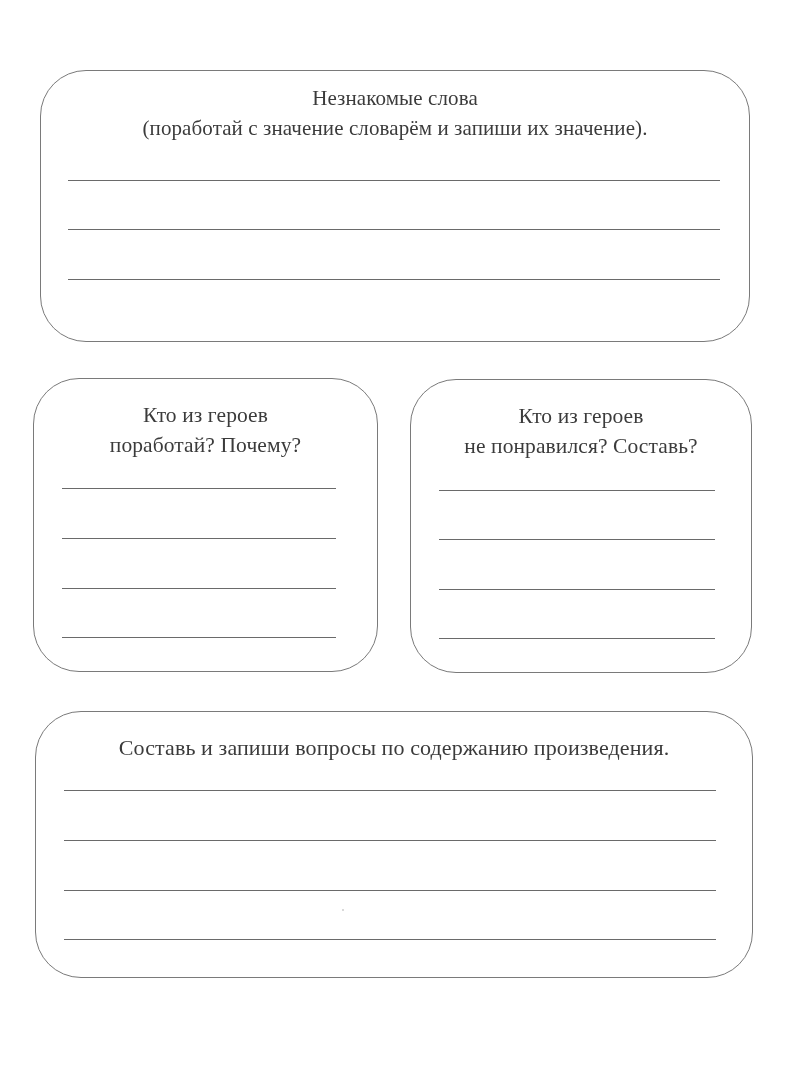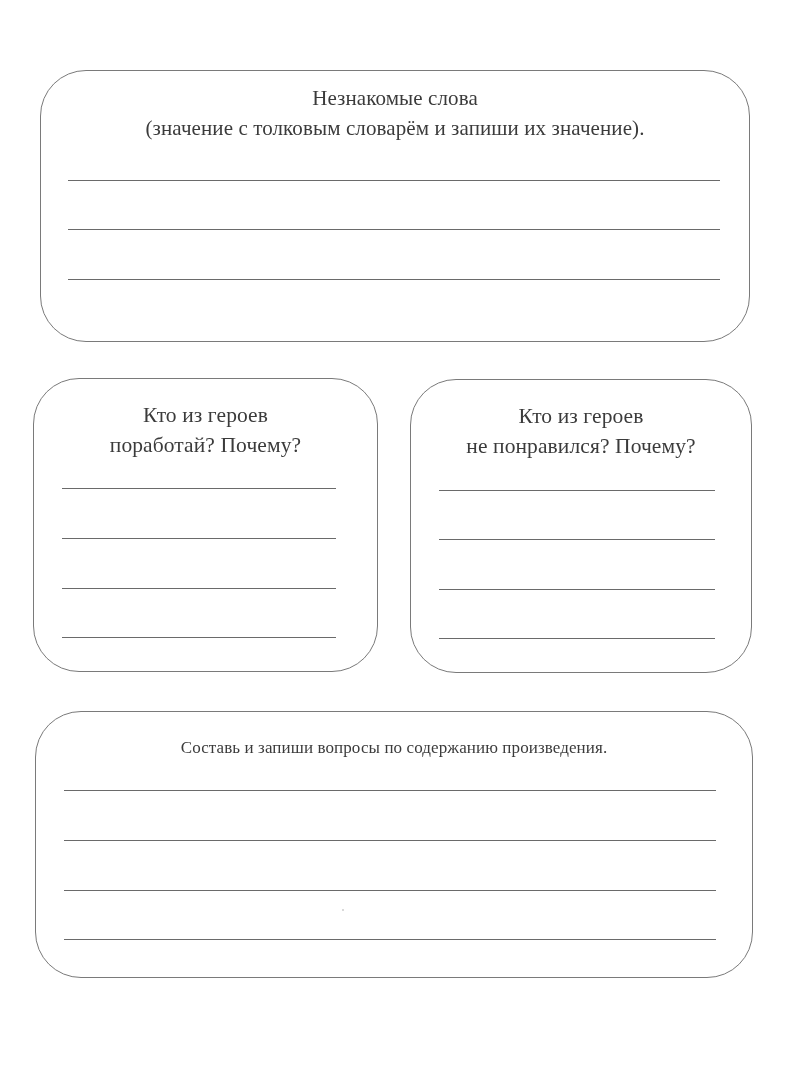--- a/index.html
+++ b/index.html
@@ -28,50 +28,50 @@
       border-top: 1.3px solid #6a6a6a;
     }
     .speck { position:absolute; width:2px; height:2px; background:#ccc; border-radius:1px; }
   </style>
 </head>
 <body>
 
 <div class="box" style="left:40px; top:70px; width:710px; height:272px;">
   <div class="title" style="top:12px;">
     <div>Незнакомые слова</div>
-    <div>(значение с толковым словарём и запиши их значение).</div>
+    <div>(поработай с значение словарём и запиши их значение).</div>
   </div>
   <div class="line" style="left:27px; width:652px; top:109px;"></div>
   <div class="line" style="left:27px; width:652px; top:158px;"></div>
   <div class="line" style="left:27px; width:652px; top:208px;"></div>
 </div>
 
 <div class="box" style="left:33px; top:378px; width:345px; height:294px;">
   <div class="title" style="top:21px; font-size:21.5px;">
     <div>Кто из героев</div>
     <div>поработай? Почему?</div>
   </div>
   <div class="line" style="left:28px; width:274px; top:109px;"></div>
   <div class="line" style="left:28px; width:274px; top:159px;"></div>
   <div class="line" style="left:28px; width:274px; top:209px;"></div>
   <div class="line" style="left:28px; width:274px; top:258px;"></div>
 </div>
 
 <div class="box" style="left:410px; top:379px; width:342px; height:294px;">
   <div class="title" style="top:21px; font-size:21.5px;">
     <div>Кто из героев</div>
-    <div>не понравился? Почему?</div>
+    <div>не понравился? Составь?</div>
   </div>
   <div class="line" style="left:28px; width:276px; top:110px;"></div>
   <div class="line" style="left:28px; width:276px; top:159px;"></div>
   <div class="line" style="left:28px; width:276px; top:209px;"></div>
   <div class="line" style="left:28px; width:276px; top:258px;"></div>
 </div>
 
 <div class="box" style="left:35px; top:711px; width:718px; height:267px;">
-  <div class="title" style="top:21px; font-size:17px;">Составь и запиши вопросы по содержанию произведения.</div>
+  <div class="title" style="top:21px; font-size:22px;">Составь и запиши вопросы по содержанию произведения.</div>
   <div class="line" style="left:28px; width:652px; top:78px;"></div>
   <div class="line" style="left:28px; width:652px; top:128px;"></div>
   <div class="line" style="left:28px; width:652px; top:178px;"></div>
   <div class="line" style="left:28px; width:652px; top:227px;"></div>
 </div>
 
 <div class="speck" style="left:342px; top:909px;"></div>
 
 </body></html>

